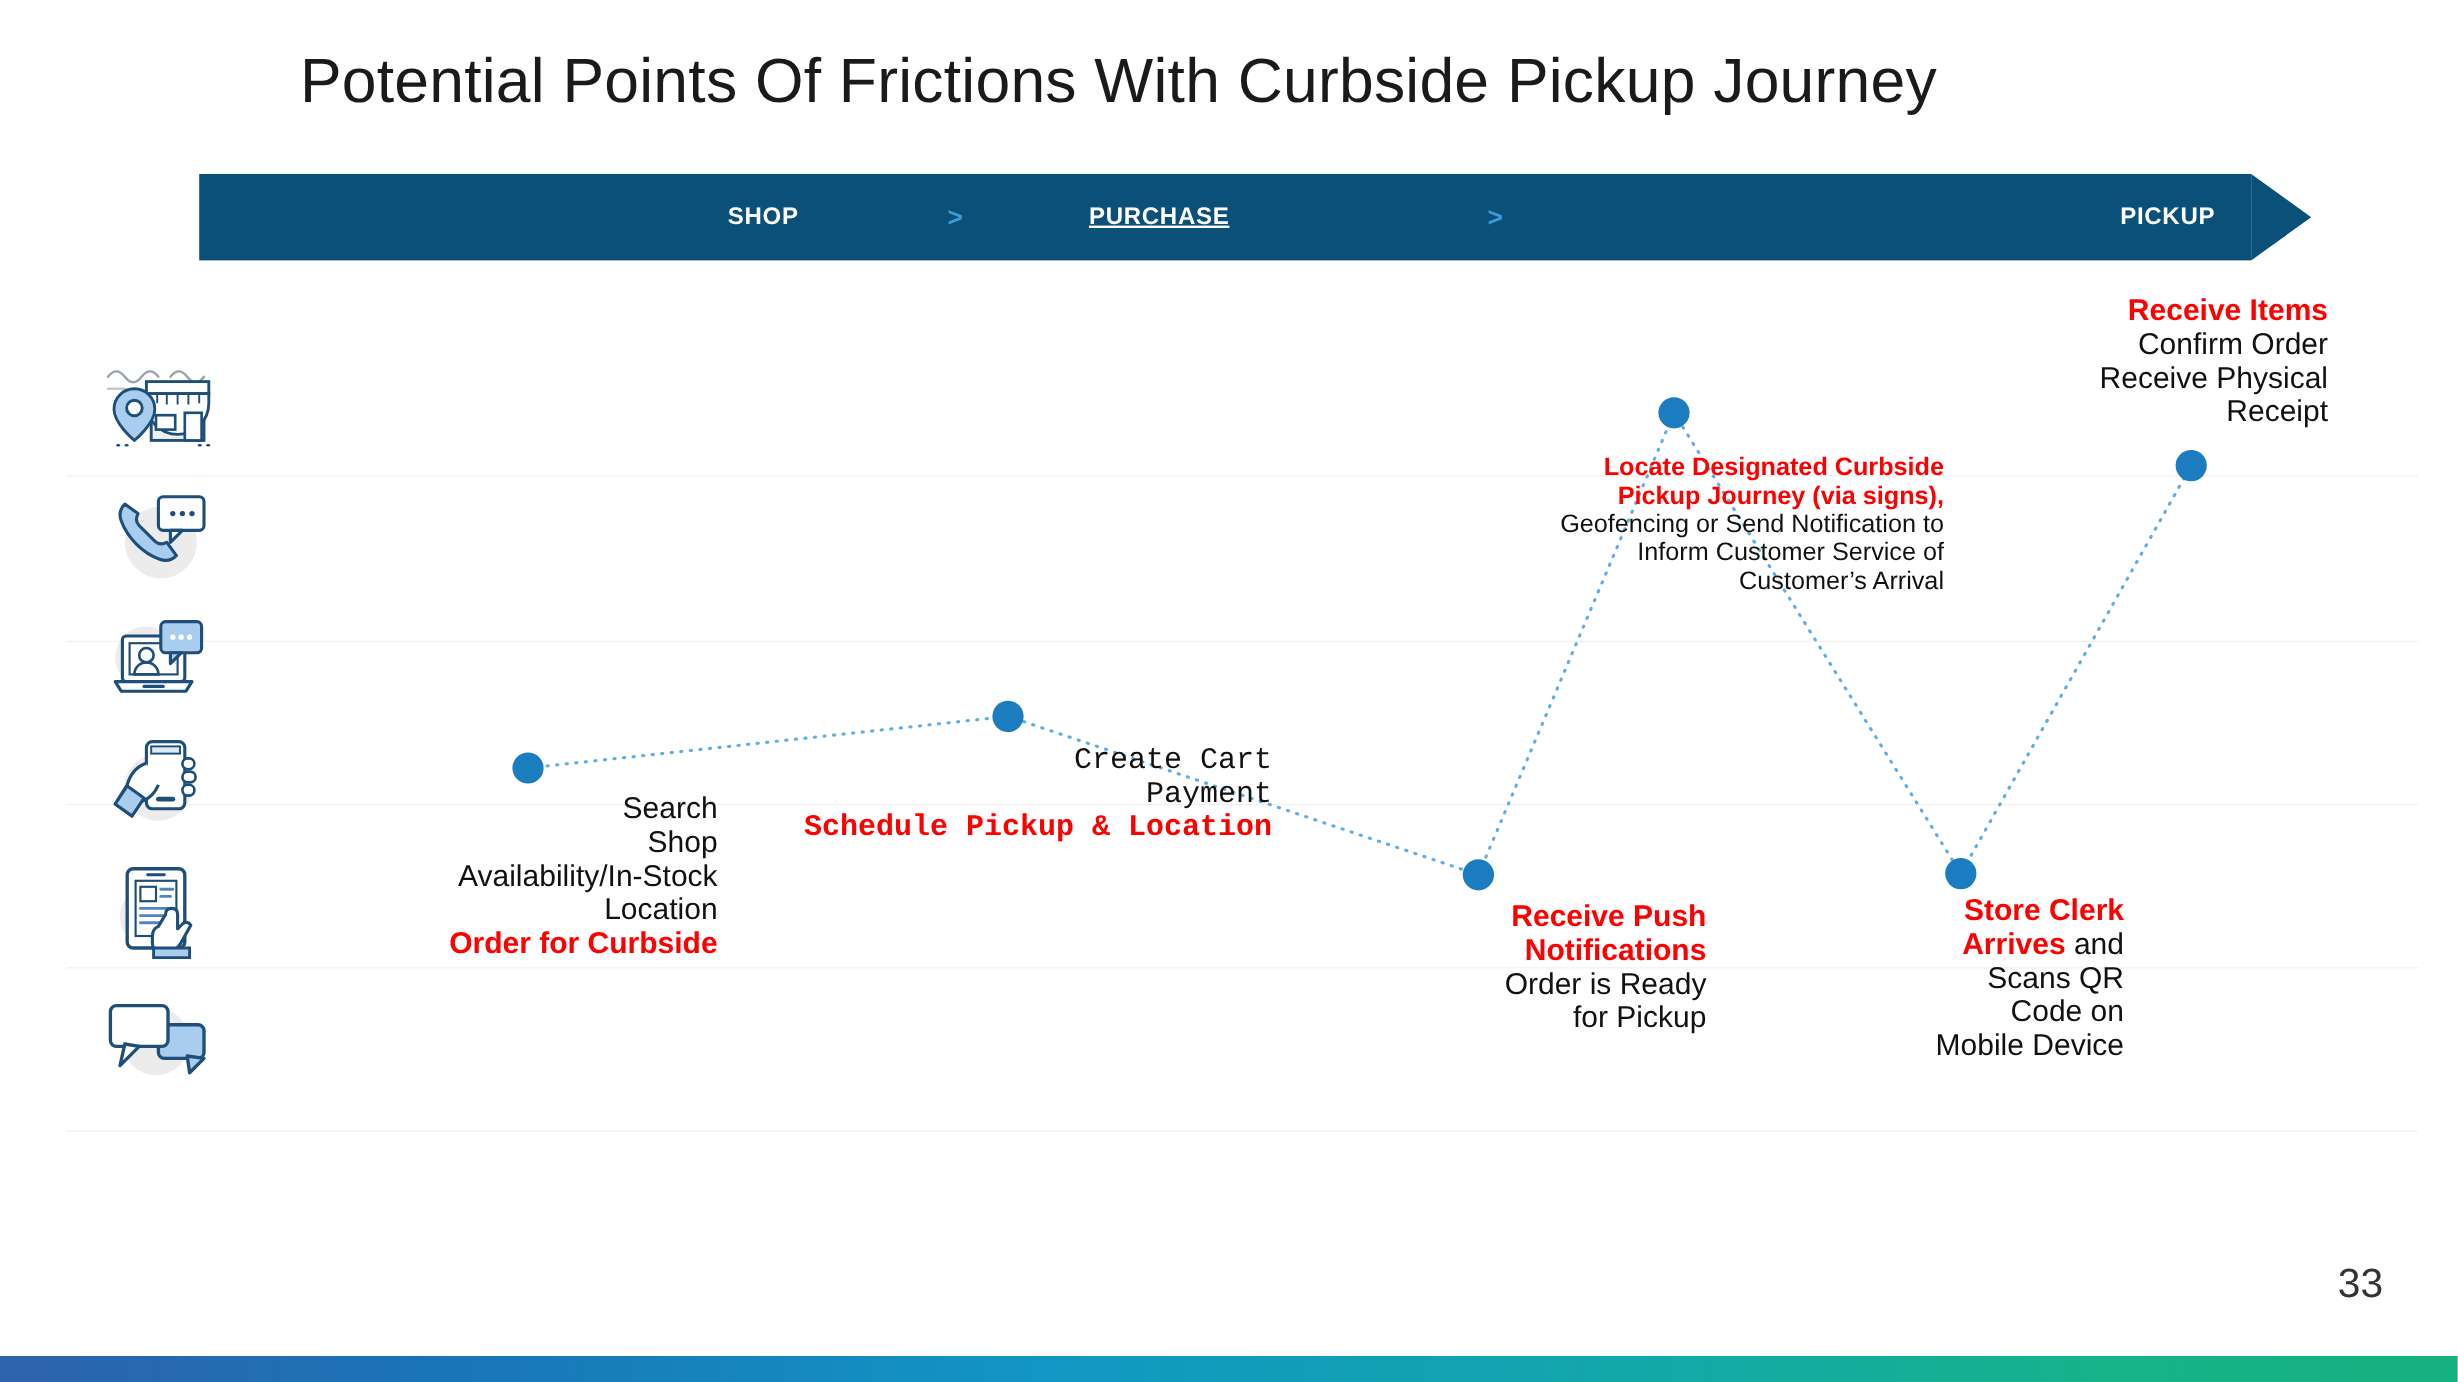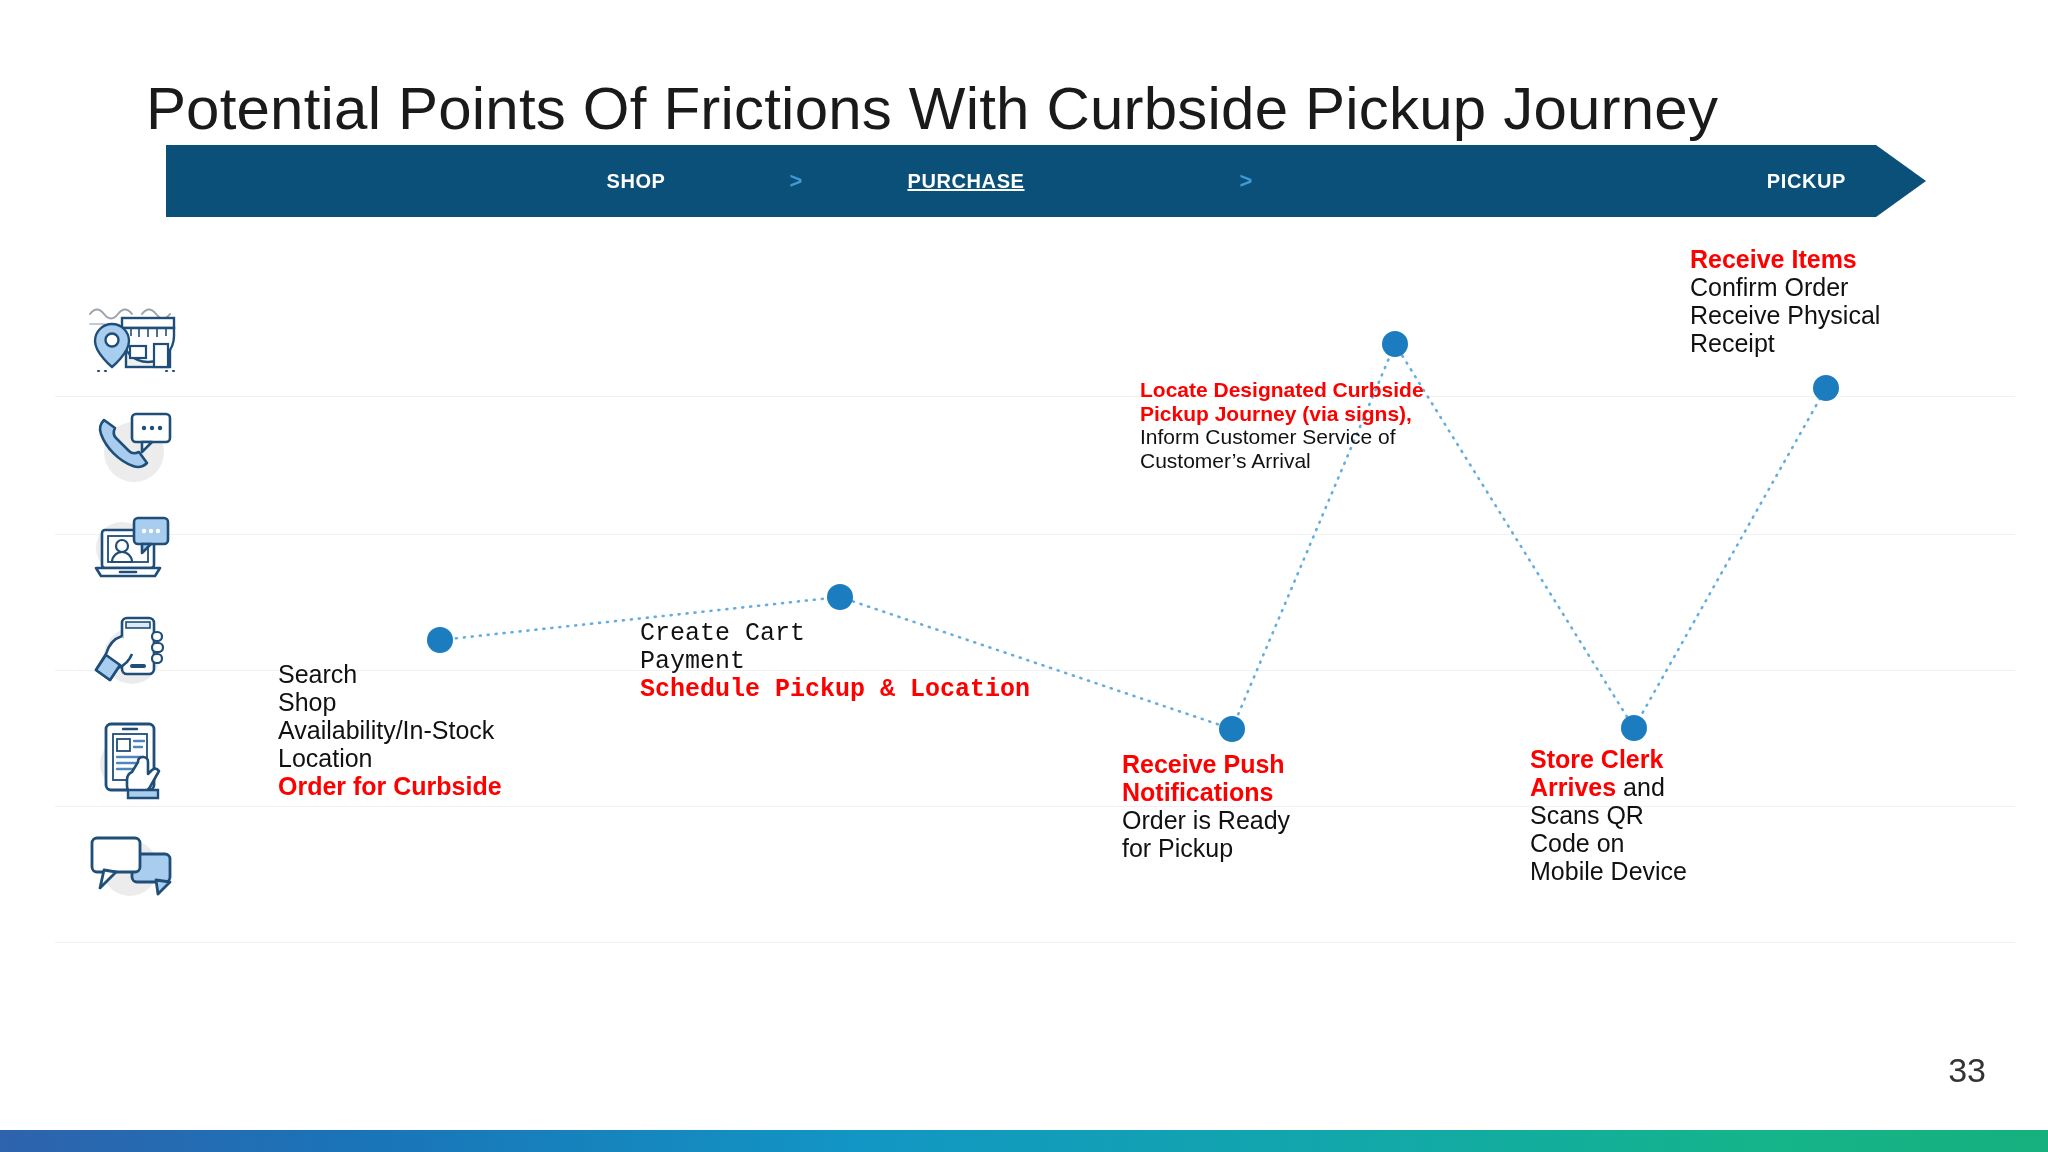--- a/index.html
+++ b/index.html
@@ -9,24 +9,23 @@
     font-family:"Liberation Sans", sans-serif;
     overflow:hidden;
     position:relative;
   }
   .slide{position:absolute;inset:0;}
 
   
   .title{
     position:absolute;left:0;top:38px;width:1864px;
     text-align:center;
-    font-size:60px;font-weight:400;color:#1a1a1a;
+    font-size:52px;font-weight:400;color:#1a1a1a;
     letter-spacing:0.2px;
     white-space:nowrap;
-    margin-top:36px;
   }
 
   
   .banner-wrap{
     position:absolute;left:166px;top:145px;width:1760px;height:72px;
   }
   .banner-body{
     position:absolute;left:0;top:0;width:1710px;height:72px;
     background:#0a5079;
   }
@@ -63,21 +62,21 @@
   }
   .icon-cell svg{width:96px;height:96px;display:block;}
 
   
   .chart-layer{position:absolute;left:0;top:0;width:2048px;height:1152px;pointer-events:none;}
   .chart-layer svg{position:absolute;left:0;top:0;}
 
   
   .note{
     position:absolute;
-    text-align:left;
+    text-align:right;
     font-size:25px;
     line-height:1.12;
     color:#111111;
   }
   .note .ln{display:block;white-space:nowrap;}
   .note .red{color:#fd0000;font-weight:bold;}
   .note .blk{color:#111111;font-weight:normal;}
 
   .note-search{left:278px;top:660px;width:320px;}
   .note-cart{left:640px;top:620px;width:420px;font-family:Liberation Mono, monospace;}
@@ -267,20 +266,21 @@
   <div class="note note-push">
     <span class="ln red">Receive Push</span>
     <span class="ln red">Notifications</span>
     <span class="ln blk">Order is Ready</span>
     <span class="ln blk">for Pickup</span>
   </div>
 
   <div class="note note-locate">
     <span class="ln red">Locate Designated Curbside</span>
     <span class="ln red">Pickup Journey (via signs),</span>
+    <span class="ln blk">Geofencing or Send Notification to</span>
     <span class="ln blk">Inform Customer Service of</span>
     <span class="ln blk">Customer’s Arrival</span>
   </div>
 
   <div class="note note-clerk">
     <span class="ln red">Store Clerk</span>
     <span class="ln"><span class="red">Arrives</span><span class="blk"> and</span></span>
     <span class="ln blk">Scans QR</span>
     <span class="ln blk">Code on</span>
     <span class="ln blk">Mobile Device</span>

